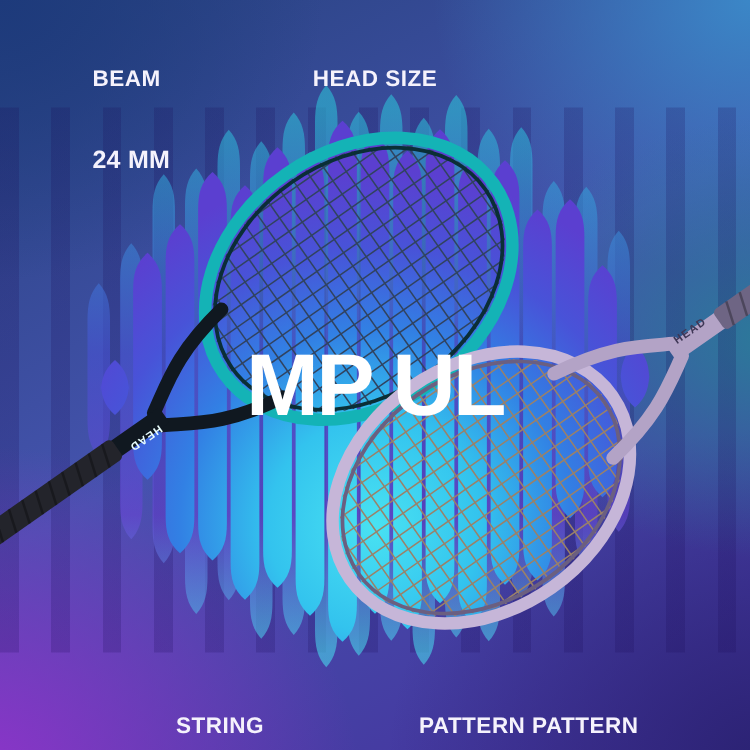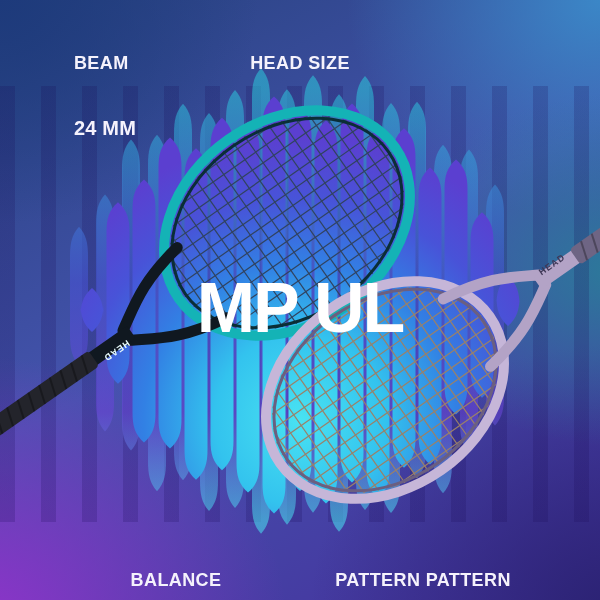--- a/index.html
+++ b/index.html
@@ -221,21 +221,21 @@
     <div class="spec-label">BEAM</div>
     <div class="spec-value">24 MM</div>
   </div>
   <div class="spec top" style="left:300px;">
     <div class="spec-label">HEAD SIZE</div>
   </div>
   <div class="spec top" style="left:492px;">
   </div>
 
   <div class="spec bottom" style="left:176px;">
-    <div class="spec-label">BALANCE</div>
+    <div class="spec-label">STRING</div>
     
   </div>
   <div class="spec bottom" style="left:423px;">
     <div class="spec-label">PATTERN PATTERN</div>
     
   </div>
 
 </div>
 
 </body></html>

